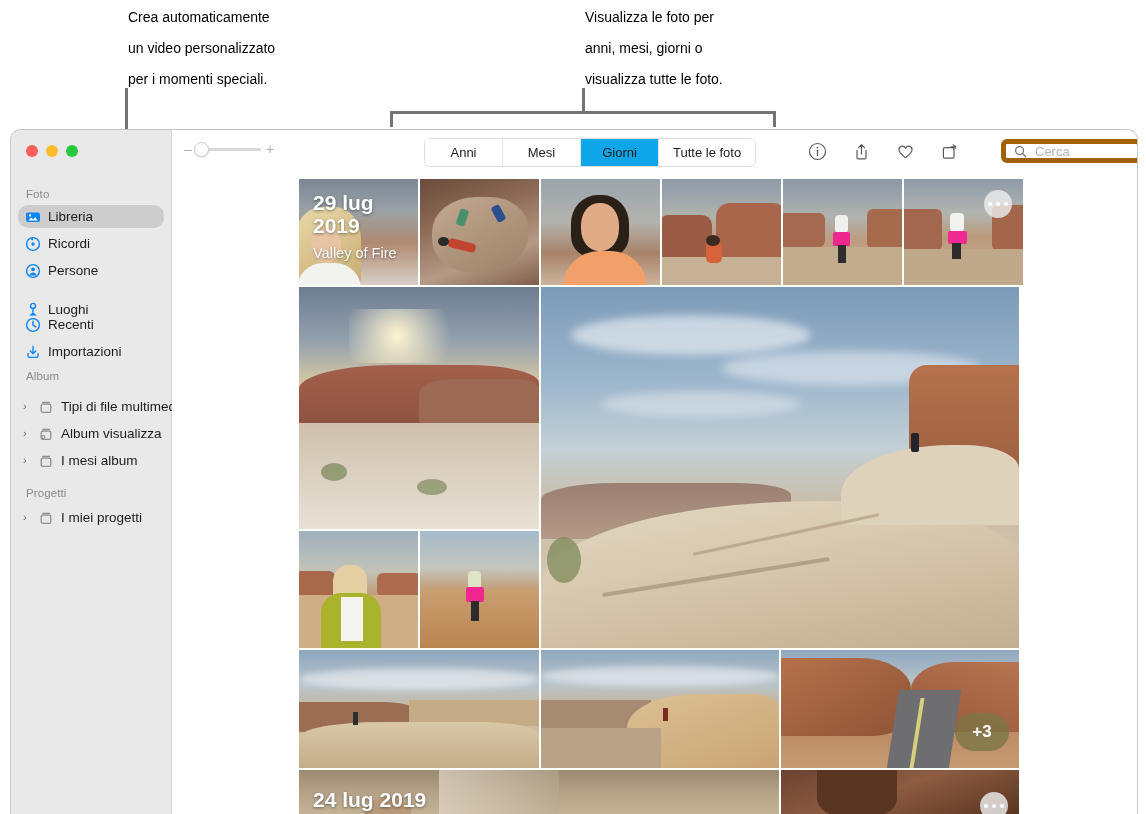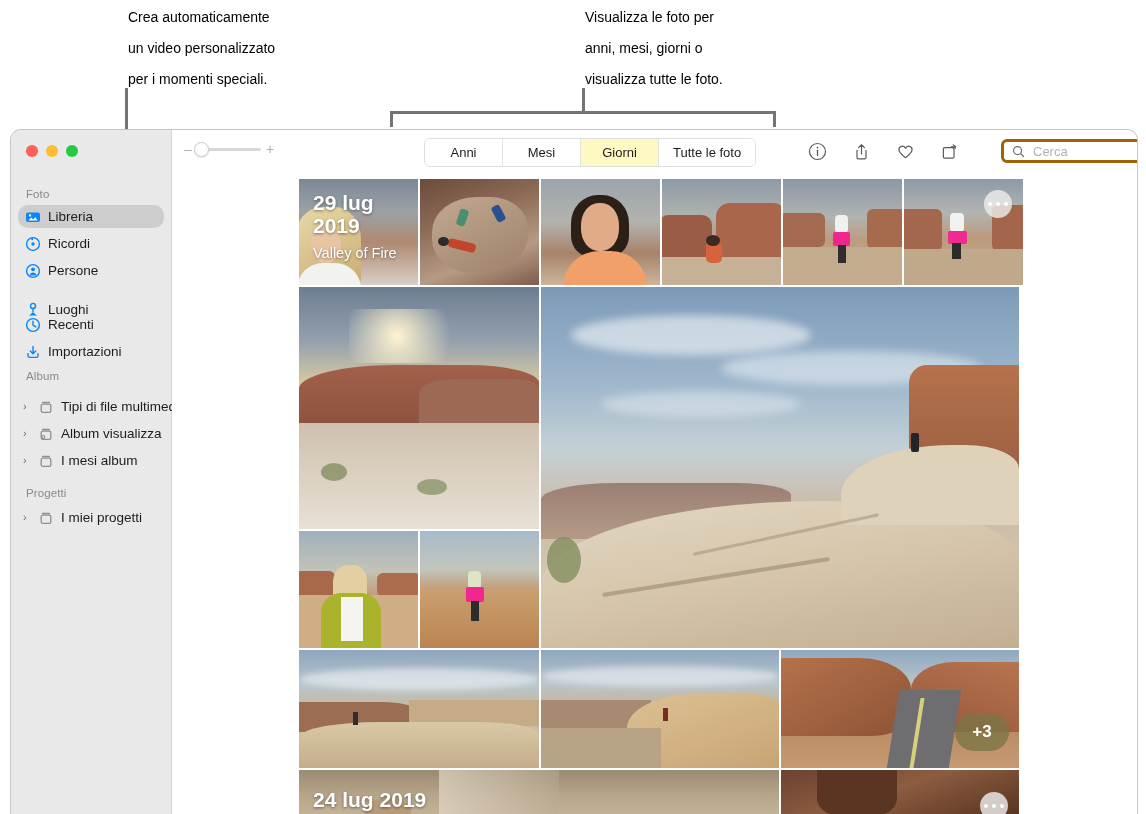--- a/index.html
+++ b/index.html
@@ -41,26 +41,26 @@
   .zsign{font-size:14px;color:#b0b0b0;line-height:1;width:8px;text-align:center;}
   #ztrack{position:relative;width:64px;height:3px;background:#d8d8d8;border-radius:2px;}
   #zthumb{position:absolute;left:-3px;top:-5.5px;width:13px;height:13px;border-radius:50%;
           background:#fdfdfd;border:1px solid #cfcfcf;box-shadow:0 .5px 1.5px rgba(0,0,0,.18);}
 
   #segmented{position:absolute;left:222px;top:8px;height:27px;display:flex;
              border:1px solid #dedede;border-radius:6px;background:#fff;overflow:hidden;margin-left:30px;}
   .seg{display:flex;align-items:center;justify-content:center;font-size:13px;color:#1c1c1e;
        padding:0 14px;border-right:1px solid #e4e4e4;background:#fff;min-width:78px;box-sizing:border-box;}
   .seg:last-child{border-right:none;}
-  .seg.active{background:#fef9c3;border-right-color:#e2e2e2;}
+  .seg.active{background:#0ea5e9;border-right-color:#e2e2e2;}
 
   #tb-icons{position:absolute;left:636px;top:8px;display:flex;align-items:center;gap:25px;height:27px;}
   .tbi{width:19px;height:19px;display:block;}
 
-  #searchbox{position:absolute;left:829px;top:9px;width:141px;height:24px;border:3px solid #a16207;
+  #searchbox{position:absolute;left:829px;top:9px;width:141px;height:24px;border:5px solid #a16207;
              border-radius:6px;background:#fff;display:flex;align-items:center;gap:6px;padding:0 8px;
              box-sizing:border-box;}
   #search-input{border:none;outline:none;font-size:13px;color:#1c1c1e;background:transparent;width:100%;
                 font-family:"Liberation Sans","DejaVu Sans",sans-serif;}
   #search-input::placeholder{color:#b2b2b2;}
 
   
   #content{position:absolute;left:161px;top:44px;right:0;bottom:0;background:#fff;overflow:hidden;}
   #grid{position:absolute;left:127px;top:5px;width:720px;}
   .strip{display:flex;gap:2px;margin-bottom:2px;}

